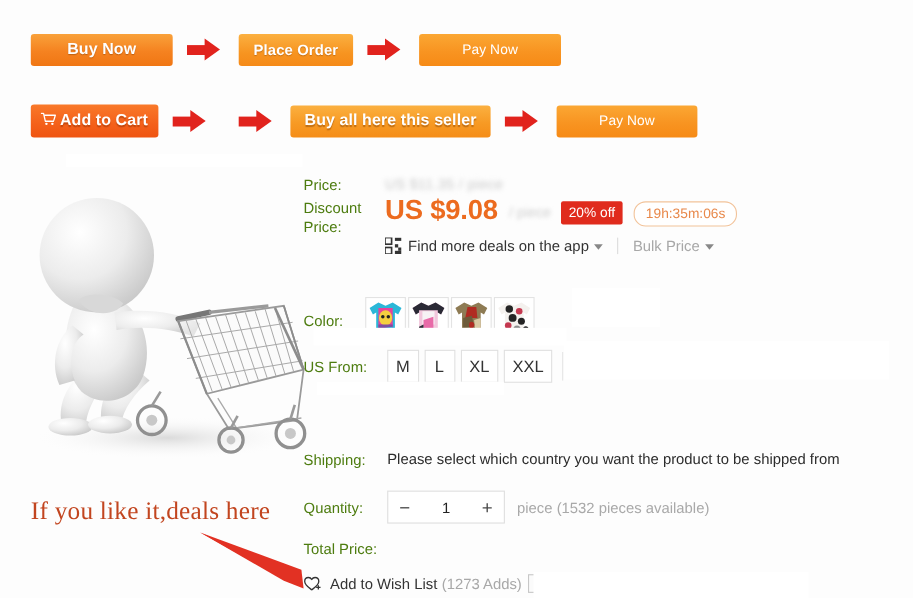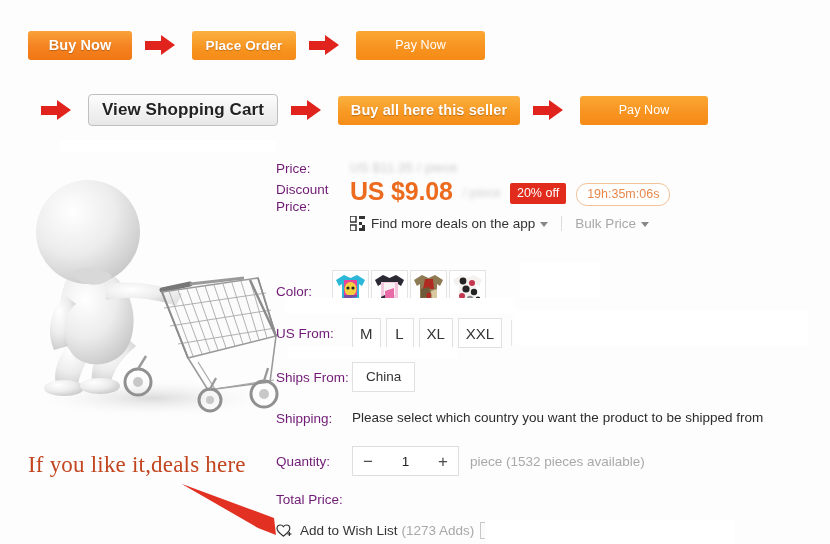--- a/index.html
+++ b/index.html
@@ -38,21 +38,21 @@
     justify-content: center;
     color: #ffffff;
     text-align: center;
     white-space: nowrap;
     border-radius: 3px;
     box-sizing: border-box;
     letter-spacing: 0.1px;
   }
 
   .btn-buynow {
-    width: 104px; height: 29px;
+    width: 129px; height: 29px;
     background: linear-gradient(180deg, #f9a13a 0%, #f58220 55%, #f07613 100%);
     font-size: 14.5px; font-weight: bold;
     text-shadow: 0 1px 1px rgba(120,55,0,0.45);
   }
   .btn-placeorder {
     width: 104px; height: 29px;
     background: linear-gradient(180deg, #fbb040 0%, #f79420 60%, #f58a18 100%);
     font-size: 13.5px; font-weight: bold;
     text-shadow: 0 1px 1px rgba(120,55,0,0.4);
   }
@@ -148,21 +148,21 @@
   #product-panel {
     position: absolute;
     left: 272px; top: 150px;
     width: 558px; height: 394px;
     font-size: 13px;
     color: #333333;
   }
 
   .prow { position: absolute; display: flex; align-items: flex-start; }
   .plabel {
-    color: #701a75;
+    color: #4d7c0f;
     font-size: 13.5px;
     line-height: 17px;
   }
 
   
   #row-price { left: 4px; top: 10px; }
   #row-price .plabel { width: 74px; }
   .orig-price {
     color: #c9c9c9;
     font-size: 13px;
@@ -390,26 +390,34 @@
     <div class="arrow-red">
       <div class="shaft"></div>
         <div class="head"></div>
     </div>
     <div class="flow-btn btn-paynow-1">
       <span>Pay Now</span>
     </div>
   </div>
 
   <div class="flow-row" id="flow-row-2">
+    <div class="flow-btn btn-addtocart">
+      <span class="cart-glyph">
+        <svg width="14" height="13" viewBox="0 0 14 13" aria-hidden="true">
+          <path d="M0.5 1 L2.6 1 L4.2 8.2 L11.6 8.2" fill="none" stroke="#ffffff" stroke-width="1.2" stroke-linecap="round" stroke-linejoin="round"></path>
+          <path d="M3.6 2.8 L13.3 2.8 L11.9 7.4" fill="none" stroke="#ffffff" stroke-width="1.2" stroke-linecap="round" stroke-linejoin="round"></path>
+          <circle cx="5.2" cy="10.6" r="1.1" fill="#ffffff"></circle>
+          <circle cx="10.6" cy="10.6" r="1.1" fill="#ffffff"></circle>
+        </svg>
+      </span>
+      <span>Add to Cart</span>
+    </div>
     <div class="arrow-red">
       <div class="shaft"></div>
         <div class="head"></div>
-    </div>
-    <div class="flow-btn btn-viewcart">
-      <span>View Shopping Cart</span>
     </div>
     <div class="arrow-red">
       <div class="shaft"></div>
         <div class="head"></div>
     </div>
     <div class="flow-btn btn-buyall">
       <span>Buy all here this seller</span>
     </div>
     <div class="arrow-red">
       <div class="shaft"></div>
@@ -604,24 +612,20 @@
             <line x1="4" y1="1" x2="4" y2="6" stroke="#444" stroke-width="1"></line>
             <line x1="7.5" y1="1" x2="7.5" y2="5" stroke="#444" stroke-width="1"></line>
             <line x1="11" y1="1" x2="11" y2="6" stroke="#444" stroke-width="1"></line>
             <line x1="14.5" y1="1" x2="14.5" y2="5" stroke="#444" stroke-width="1"></line>
           </svg>
         </span>
         <span>Sizing info</span>
       </div>
     </div>
 
-    <div class="prow" id="row-ships">
-      <div class="plabel">Ships From:</div>
-      <div class="country-box">China</div>
-    </div>
 
     <div class="prow" id="row-shipping">
       <div class="plabel">Shipping:</div>
       <div class="shipping-text">Please select which country you want the product to be shipped from</div>
     </div>
 
     <div class="prow" id="row-qty">
       <div class="plabel">Quantity:</div>
       <div class="qty-stepper">
         <div class="qty-btn">−</div>

